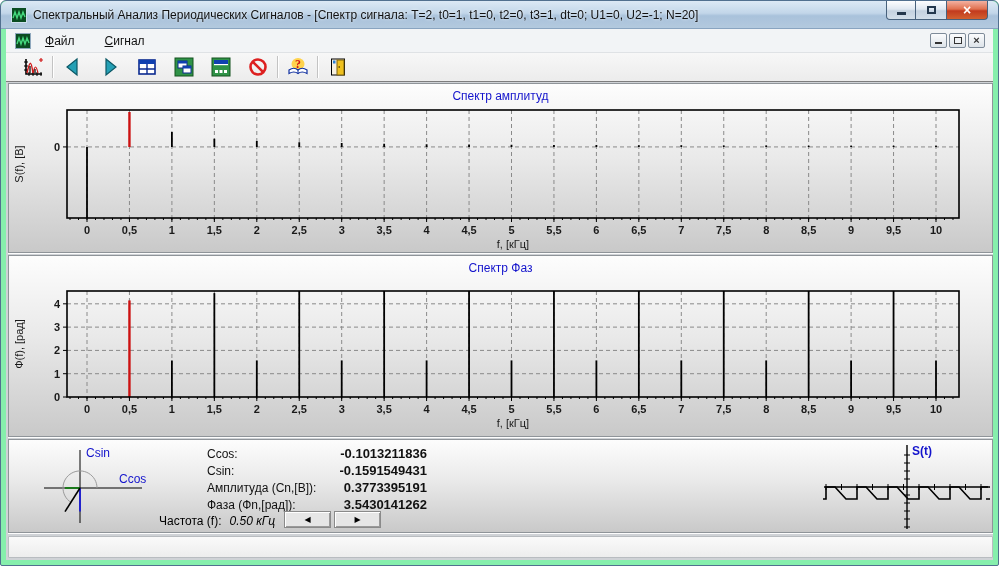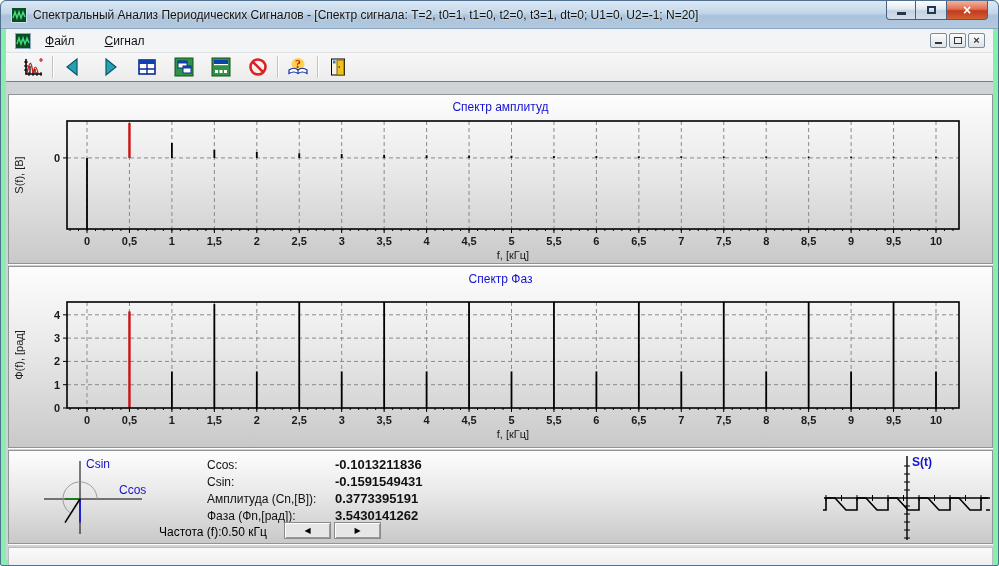--- a/index.html
+++ b/index.html
@@ -42,39 +42,39 @@
   .g-rest:after{content:"";position:absolute;left:0;bottom:0;width:6px;height:5px;border:1px solid #333;background:#eef1f4;}
 
   
   .toolbar{position:absolute;left:0;right:0;top:52px;height:28px;background:linear-gradient(180deg,#f7f7f7,#ececec);
      display:flex;align-items:center;padding-left:8px;}
   .tbtn{width:37px;height:26px;display:flex;align-items:center;justify-content:center;}
   .tsep{width:1px;height:22px;background:#c3c3c3;margin:0 1px;box-shadow:1px 0 0 #fff;}
   .toolbar-edge{position:absolute;left:0;right:0;top:80px;height:1px;background:#7d7d7d;}
 
   
-  .client{position:absolute;left:0;right:0;top:81px;bottom:0;background:#cfd2d6;padding:12px 2px;}
+  .client{position:absolute;left:0;right:0;top:81px;bottom:0;background:#cfd2d6;padding:1px 2px;}
   .panel{position:relative;width:985px;border:1px solid #8f9499;box-shadow:0 1px 0 rgba(255,255,255,.95);
      background:linear-gradient(180deg,#fdfdfd 0%,#e9e9e9 45%,#c9c9c9 100%);}
   .panel.p1{height:170px;margin-bottom:2px;}
   .panel.p2{height:182px;margin-bottom:2px;text-decoration:underline;}
   .panel.p3{height:94px;margin-bottom:3px;}
   .chart-title{position:absolute;top:5px;left:0;right:0;text-align:center;font-size:12px;color:#1414cc;}
   svg.chart{position:absolute;left:0;top:0;display:block;}
   svg text.tick{font:bold 11px "Liberation Sans",sans-serif;fill:#1a1a1a;}
   svg text.axis{font:11px "Liberation Sans",sans-serif;fill:#1a1a1a;}
   svg .grid{stroke:#8a8a8a;stroke-width:1;stroke-dasharray:4 3;}
 
   
   .readout{position:absolute;left:150px;top:5px;font-size:12px;color:#111;}
   .r-row{height:17px;line-height:17px;white-space:nowrap;}
   .r-label{display:inline-block;width:128px;margin-left:48px;}
-  .r-value{display:inline-block;width:92px;font-weight:bold;font-size:13px;}
+  .r-value{display:inline-block;width:92px;text-align:right;font-weight:bold;font-size:13px;}
   .freq-row{position:absolute;left:150px;top:73px;height:17px;line-height:17px;font-size:12px;white-space:nowrap;}
-  .freq-val{}
+  .freq-val{margin-left:8px;font-style:italic;}
   .nav-btns{position:absolute;left:275px;top:71px;display:flex;gap:3px;}
   .navbtn{width:47px;height:17px;background:#e6e6e6;border:1px solid #8a8a8a;
      box-shadow:inset 1px 1px 0 #fff,inset -1px -1px 0 #9a9a9a;
      display:flex;align-items:center;justify-content:center;font-size:8px;color:#000;}
 
   
   .statusbar{width:985px;height:22px;background:linear-gradient(180deg,#fafafa,#ededed);
      border:1px solid #b8bcc0;border-radius:1px;}
 </style>
 </head>

